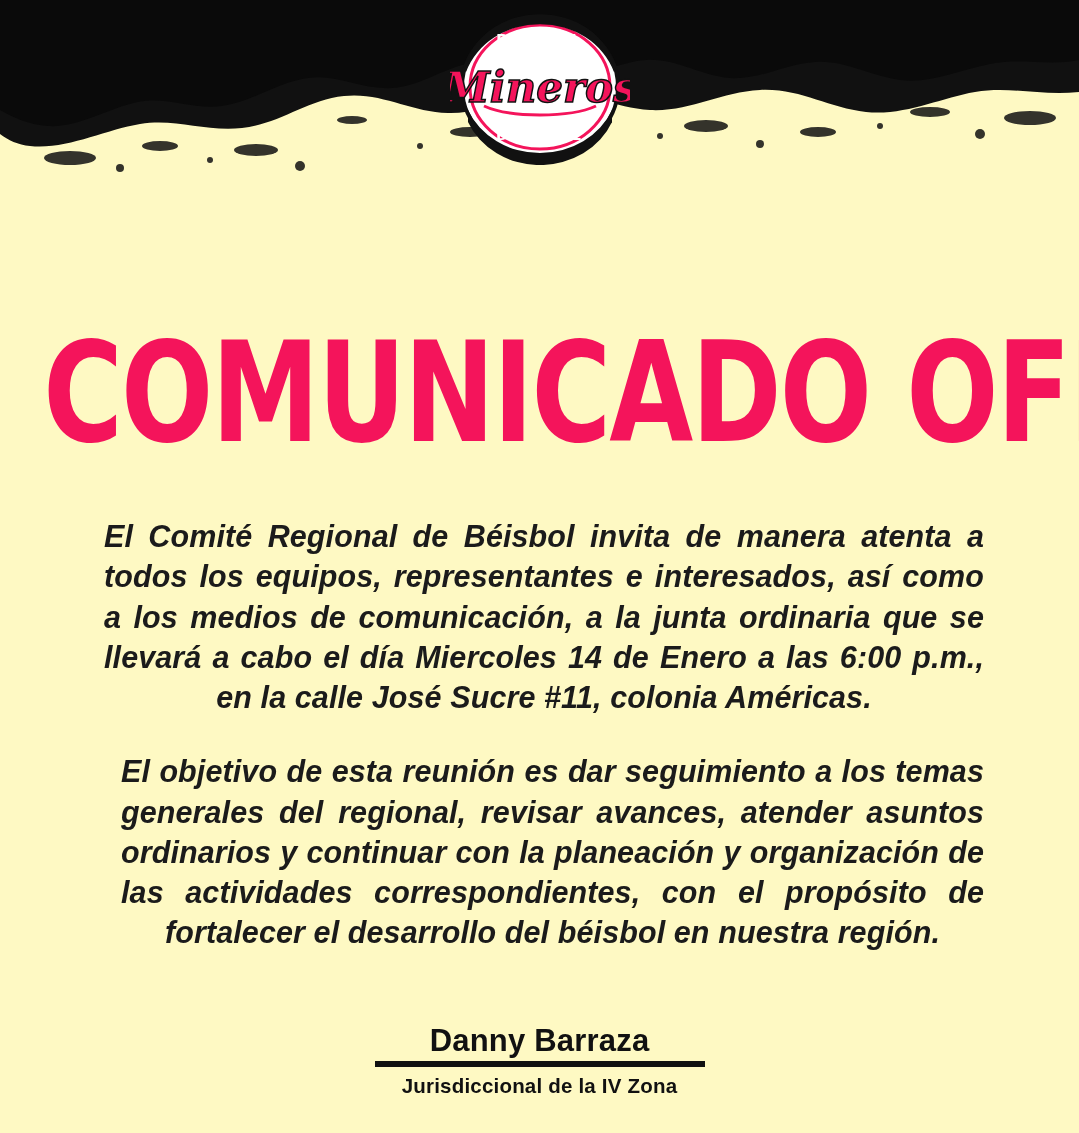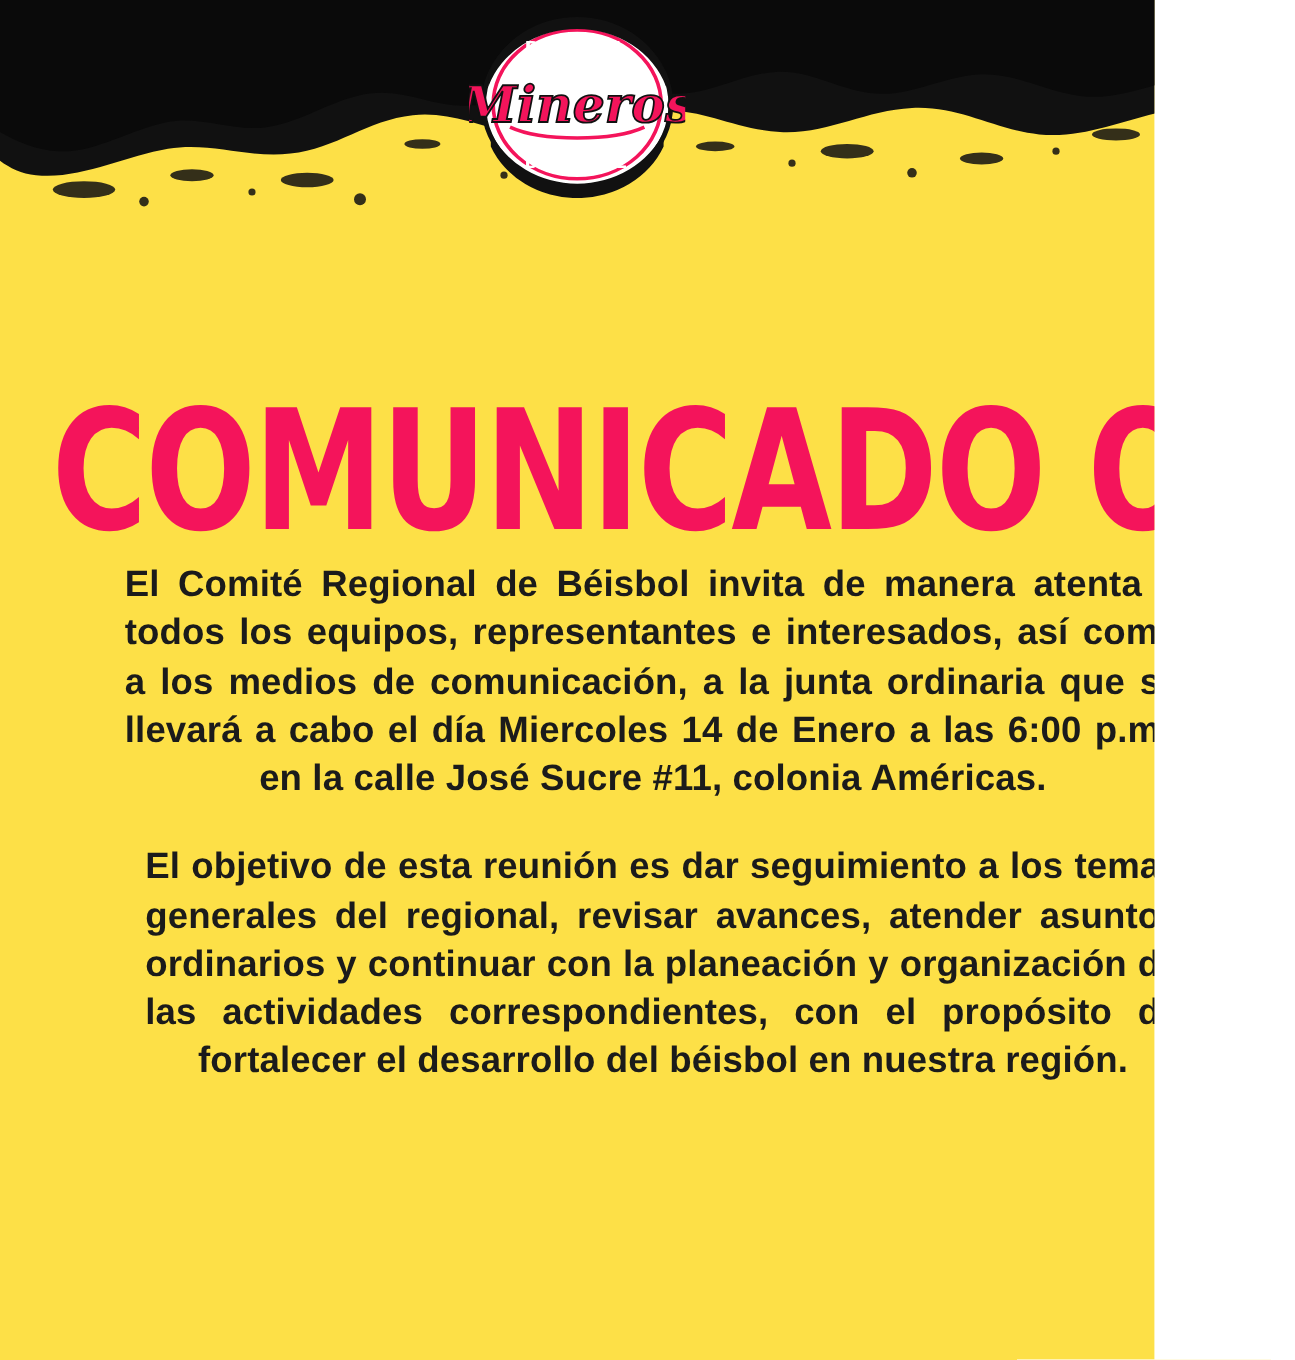--- a/index.html
+++ b/index.html
@@ -5,23 +5,23 @@
   html, body {
     margin: 0;
     padding: 0;
     background: #ffffff;
   }
   body {
     font-family: "Liberation Sans", sans-serif;
   }
   .poster {
     position: relative;
-    width: 962px;
+    width: 1079px;
     height: 1133px;
-    background: #fde047;
+    background: #fef9c3;
     overflow: hidden;
   }
 
   
   .top-band {
     position: absolute;
     top: 0;
     left: 0;
     width: 1079px;
     height: 175px;
@@ -58,22 +58,23 @@
     transform: scaleX(0.92) scaleY(1.18);
     transform-origin: center top;
     white-space: nowrap;
   }
 
   
   .body-block {
     position: absolute;
     left: 104px;
     width: 880px;
-    top: 467px;
+    top: 516px;
     color: #1b1b1b;
+    font-style: italic;
   }
   .para {
     font-size: 30.5px;
     line-height: 1.32;
     font-weight: 600;
     text-align: justify;
     text-align-last: center;
     margin: 0 0 34px 0;
     letter-spacing: 0.1px;
   }
@@ -163,14 +164,19 @@
     </svg>
   </div>
 
   <h1 class="headline">COMUNICADO OFICIAL</h1>
 
   <div class="body-block">
     <p class="para">El Comité Regional de Béisbol invita de manera atenta a todos los equipos, representantes e interesados, así como a los medios de comunicación, a la junta ordinaria que se llevará a cabo el día Miercoles 14 de Enero a las 6:00 p.m., en la calle José Sucre #11, colonia Américas.</p>
     <p class="para">El objetivo de esta reunión es dar seguimiento a los temas generales del regional, revisar avances, atender asuntos ordinarios y continuar con la planeación y organización de las actividades correspondientes, con el propósito de fortalecer el desarrollo del béisbol en nuestra región.</p>
   </div>
 
+  <div class="signature">
+    <div class="sign-name">Danny Barraza</div>
+    <div class="sign-rule"></div>
+    <div class="sign-role">Jurisdiccional de la IV Zona</div>
+  </div>
 
 </div>
 
 </body></html>

